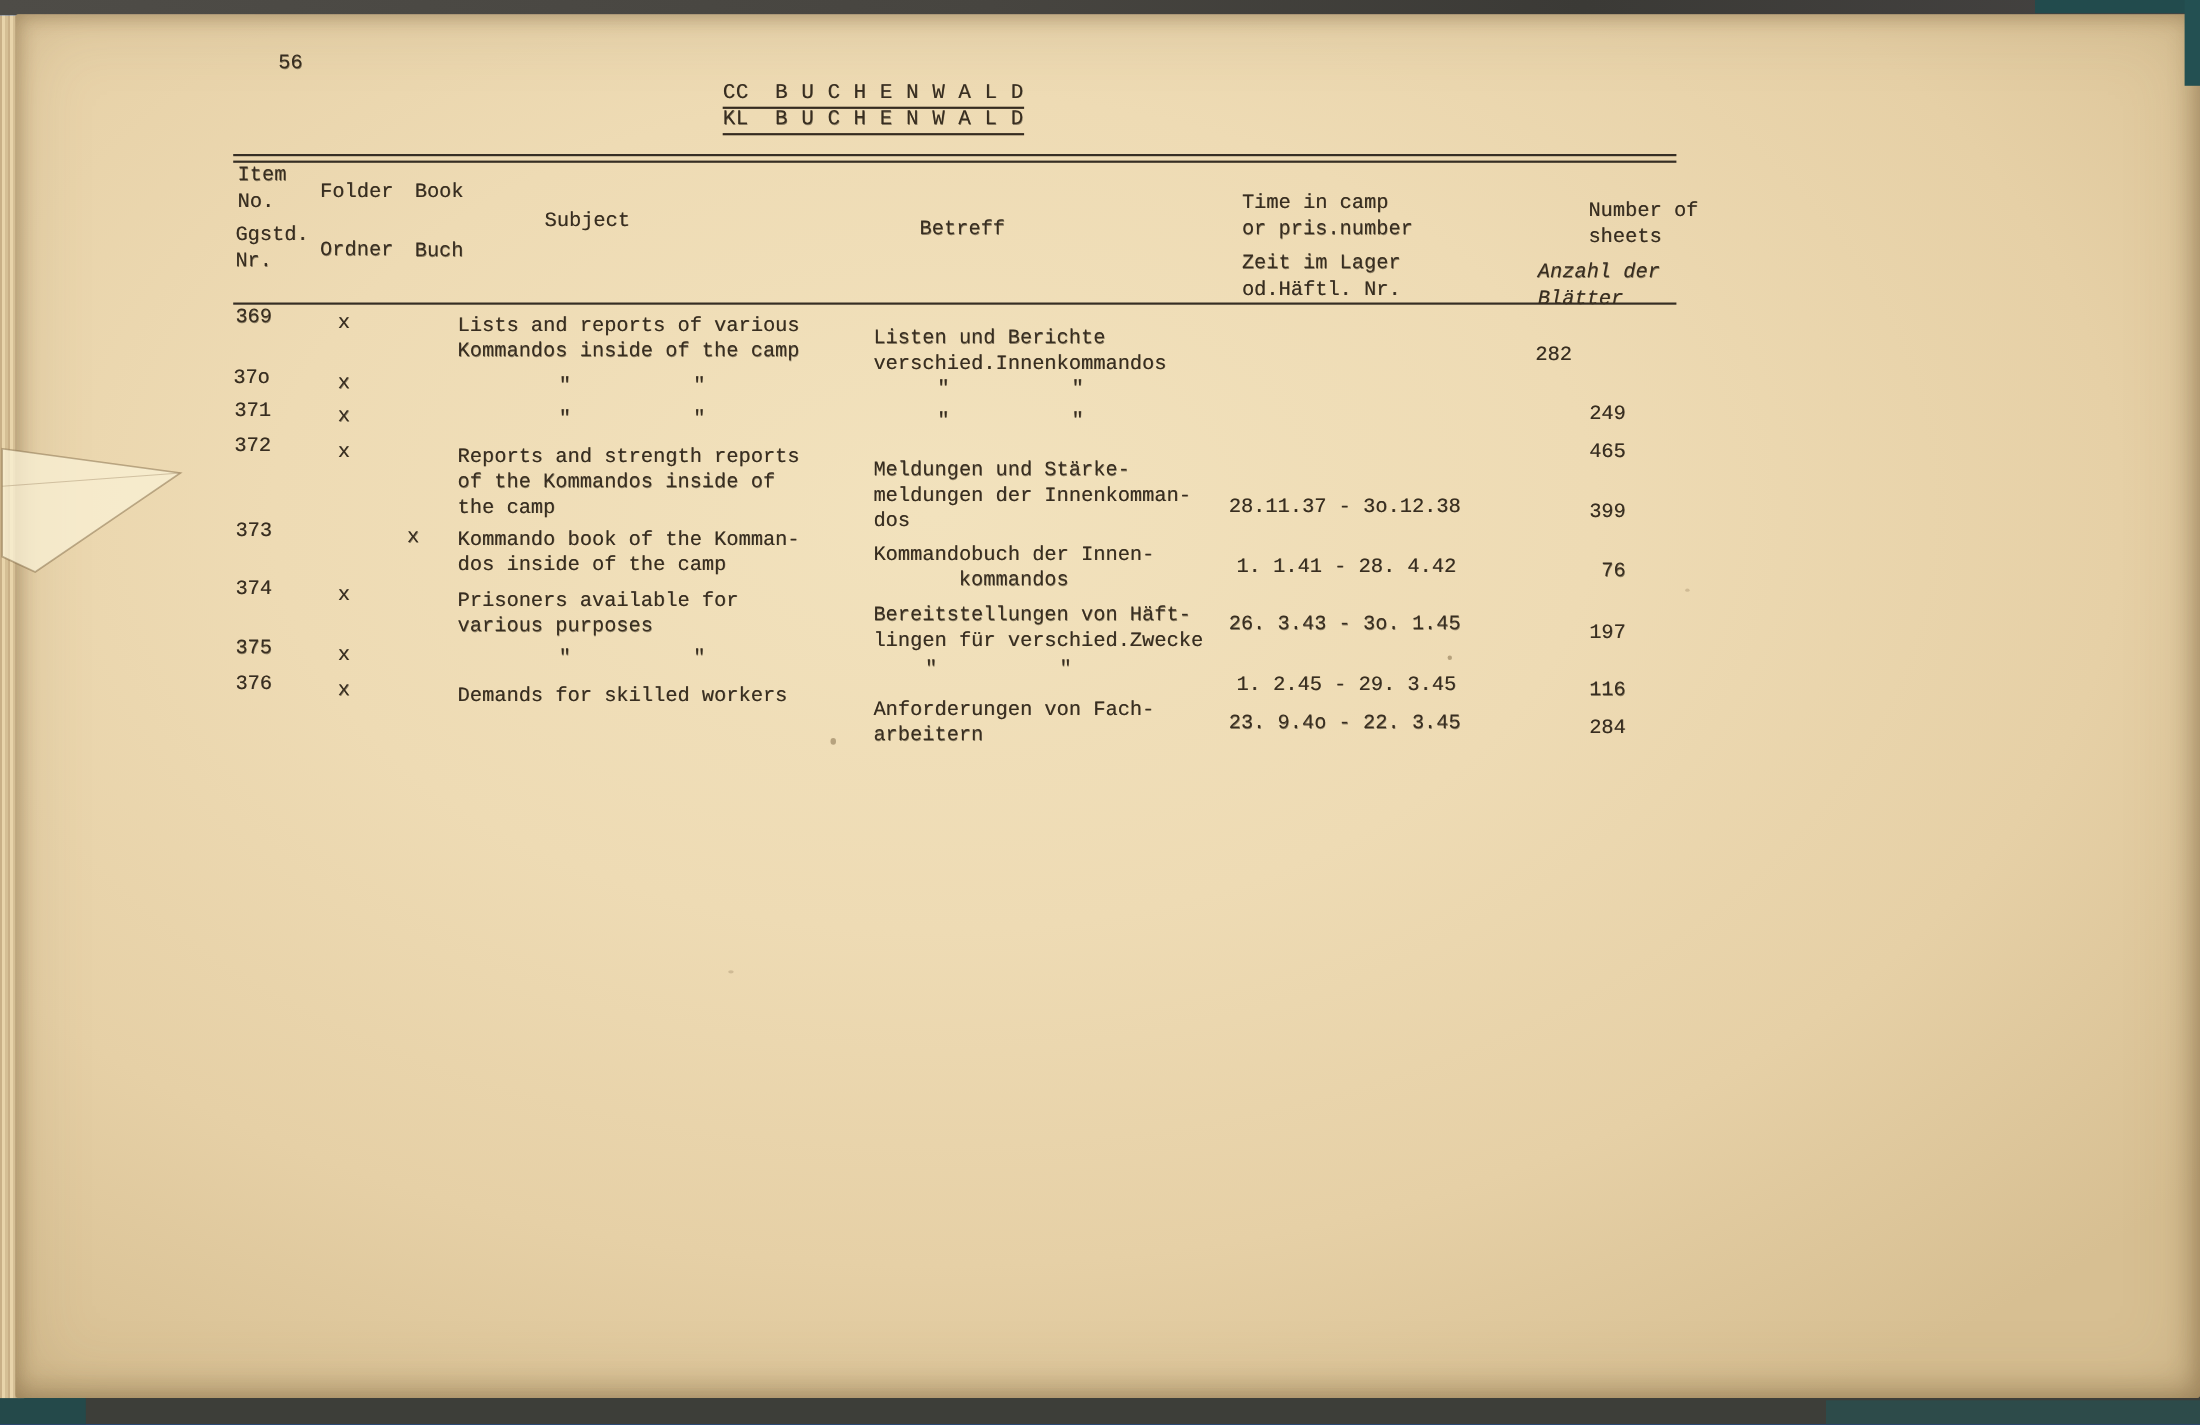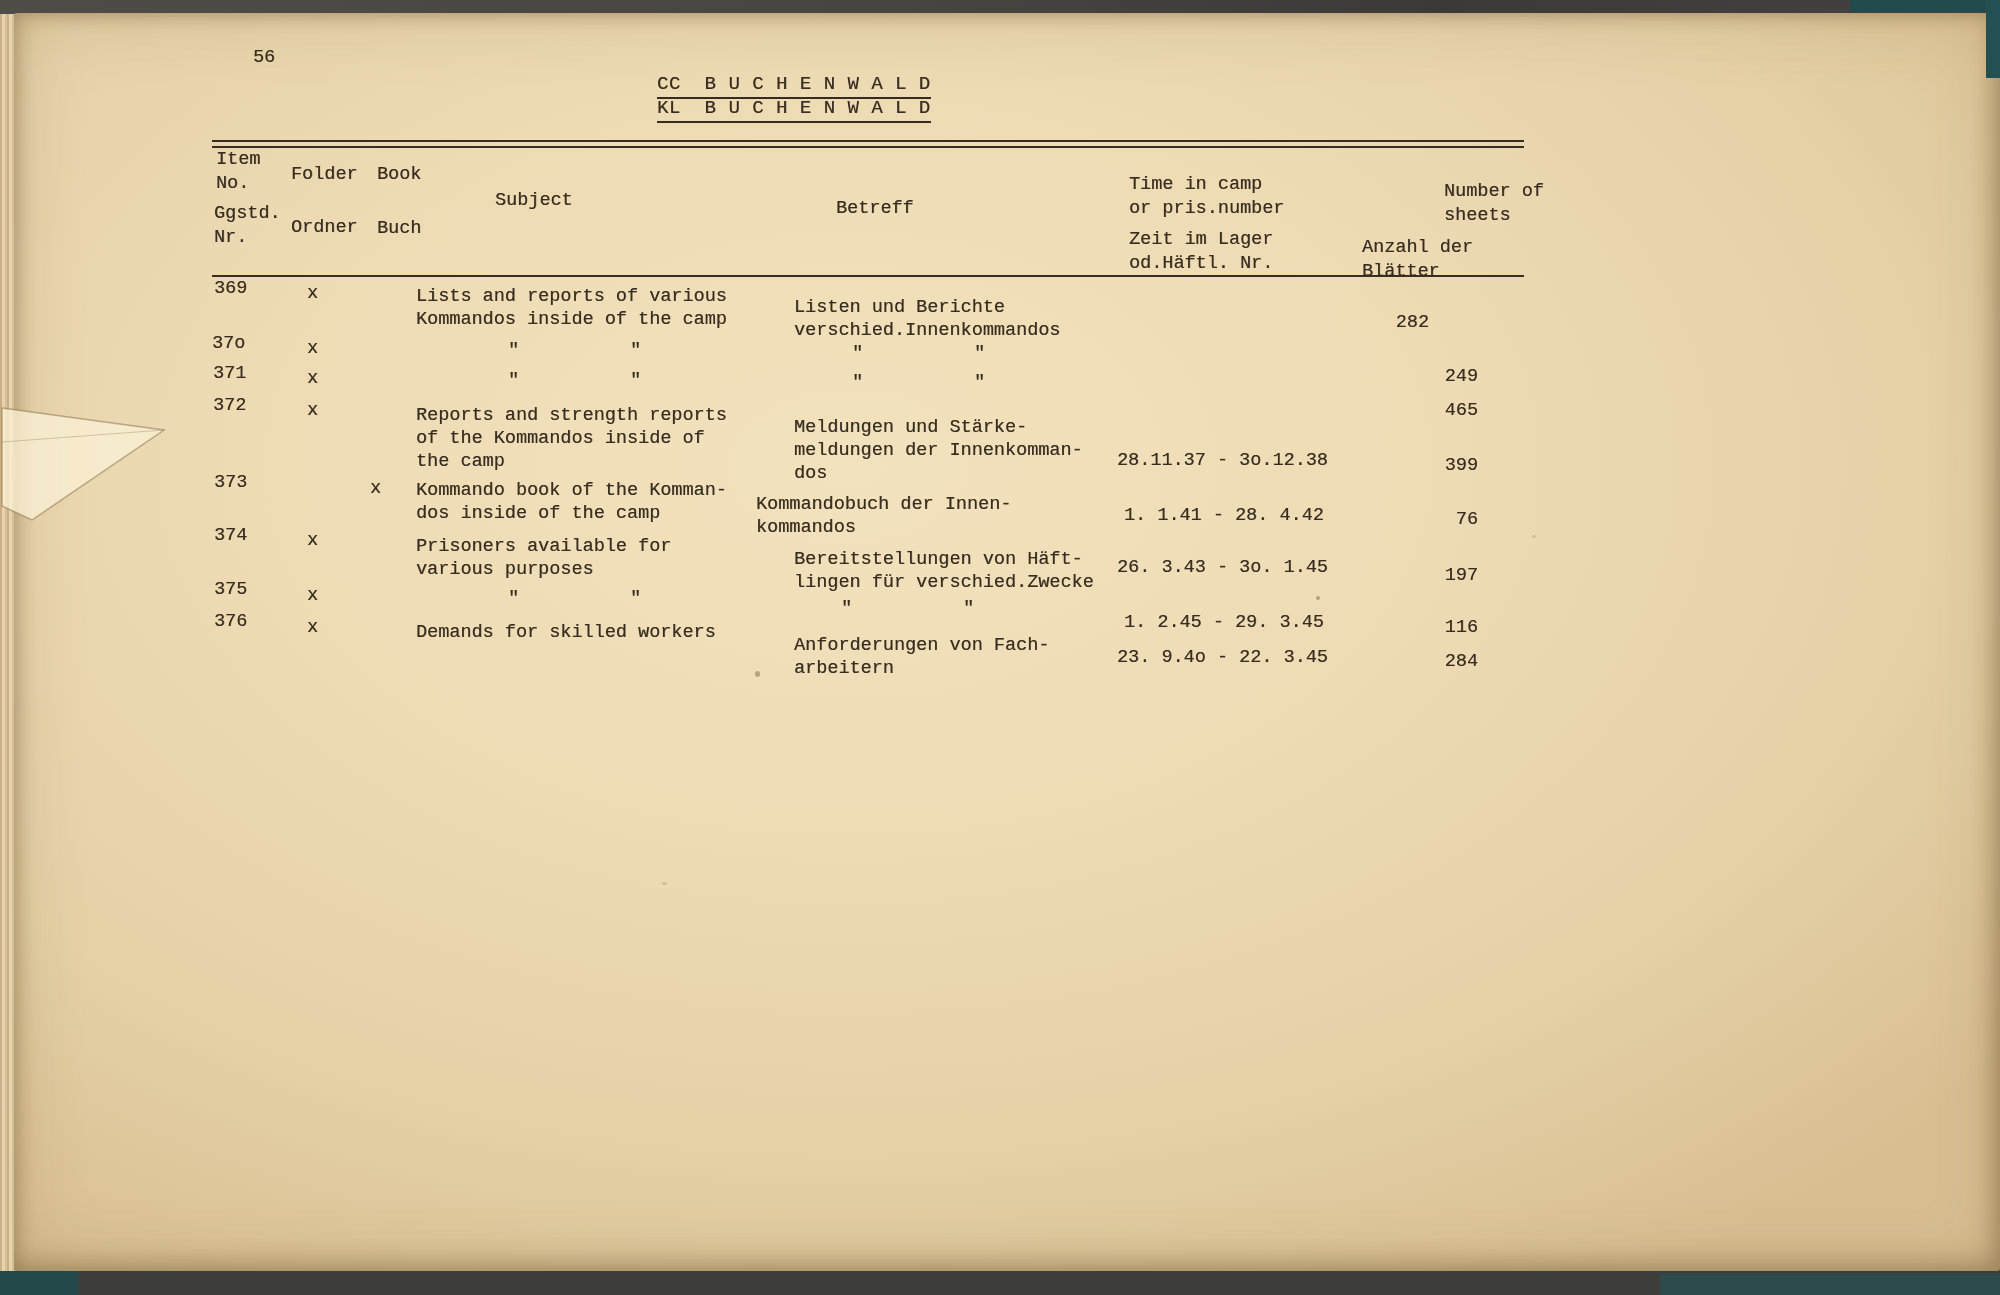--- a/index.html
+++ b/index.html
@@ -74,21 +74,21 @@
     <span class="t hdr" style="left:377px;top:163px;">Book</span>
     <span class="t hdr" style="left:377px;top:217px;">Buch</span>
     <span class="t hdr" style="left:495px;top:189px;">Subject</span>
     <span class="t hdr" style="left:836px;top:197px;">Betreff</span>
     <span class="t hdr" style="left:1129px;top:173px;">Time in camp
 or pris.number</span>
     <span class="t hdr" style="left:1129px;top:228px;">Zeit im Lager
 od.Häftl. Nr.</span>
     <span class="t hdr" style="left:1444px;top:180px;">Number of
 sheets</span>
-    <span class="t hdr" style="left:1362px;top:236px;">Anzahl der
+    <span class="t hdr" style="left:1398px;top:236px;font-style:italic;">Anzahl der
 Blätter</span>
   </div>
 
   <div>
     <span class="t" style="left:214px;top:277px;">369</span>
     <span class="t" style="left:307px;top:282px;">x</span>
     <span class="t" style="left:370px;top:282px;"></span>
     <span class="t" style="left:416px;top:285px;">Lists and reports of various
 Kommandos inside of the camp</span>
     <span class="t" style="left:794px;top:296px;">Listen und Berichte
@@ -130,21 +130,21 @@
     <span class="t" style="left:1117px;top:449px;">28.11.37 - 3o.12.38</span>
     <span class="t sheets" style="left:1392px;top:454px;">399</span>
   </div>
 
   <div>
     <span class="t" style="left:214px;top:471px;">373</span>
     <span class="t" style="left:307px;top:477px;"></span>
     <span class="t" style="left:370px;top:477px;">x</span>
     <span class="t" style="left:416px;top:479px;">Kommando book of the Komman-
 dos inside of the camp</span>
-    <span class="t" style="left:756px;top:493px;">Kommandobuch der Innen-
+    <span class="t" style="left:794px;top:493px;text-align:center;">Kommandobuch der Innen-
 kommandos</span>
     <span class="t" style="left:1124px;top:504px;">1. 1.41 - 28. 4.42</span>
     <span class="t sheets" style="left:1392px;top:508px;">76</span>
   </div>
 
   <div>
     <span class="t" style="left:214px;top:524px;">374</span>
     <span class="t" style="left:307px;top:529px;">x</span>
     <span class="t" style="left:370px;top:529px;"></span>
     <span class="t" style="left:416px;top:535px;">Prisoners available for

